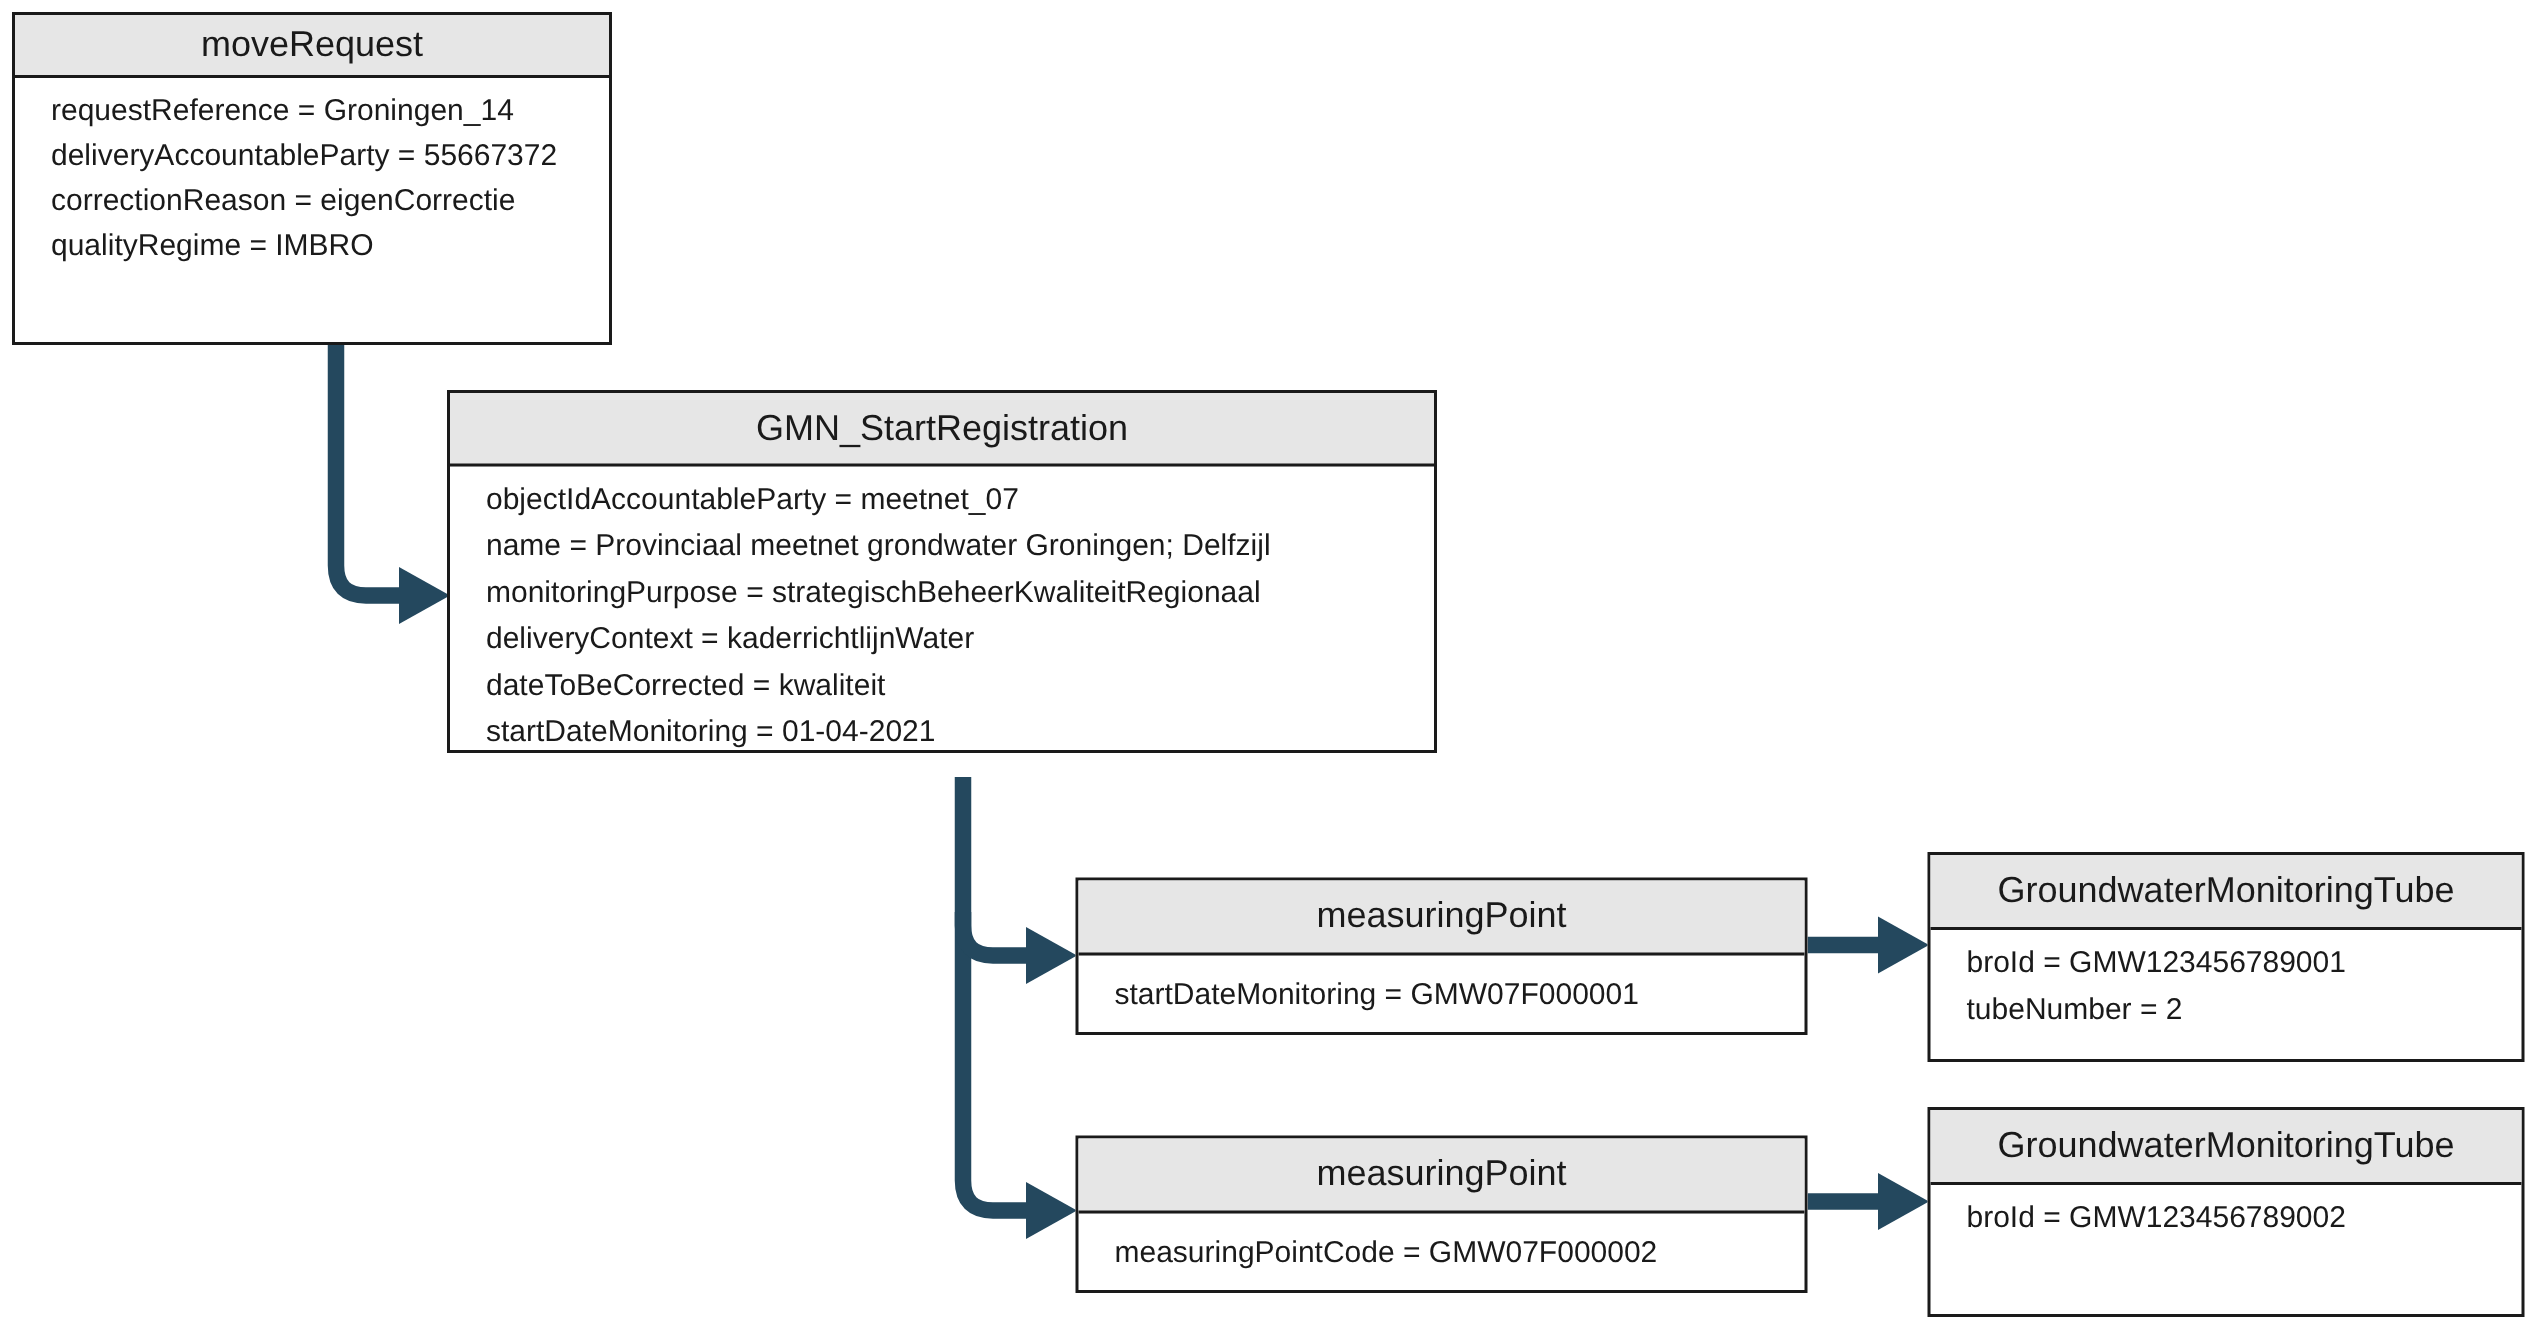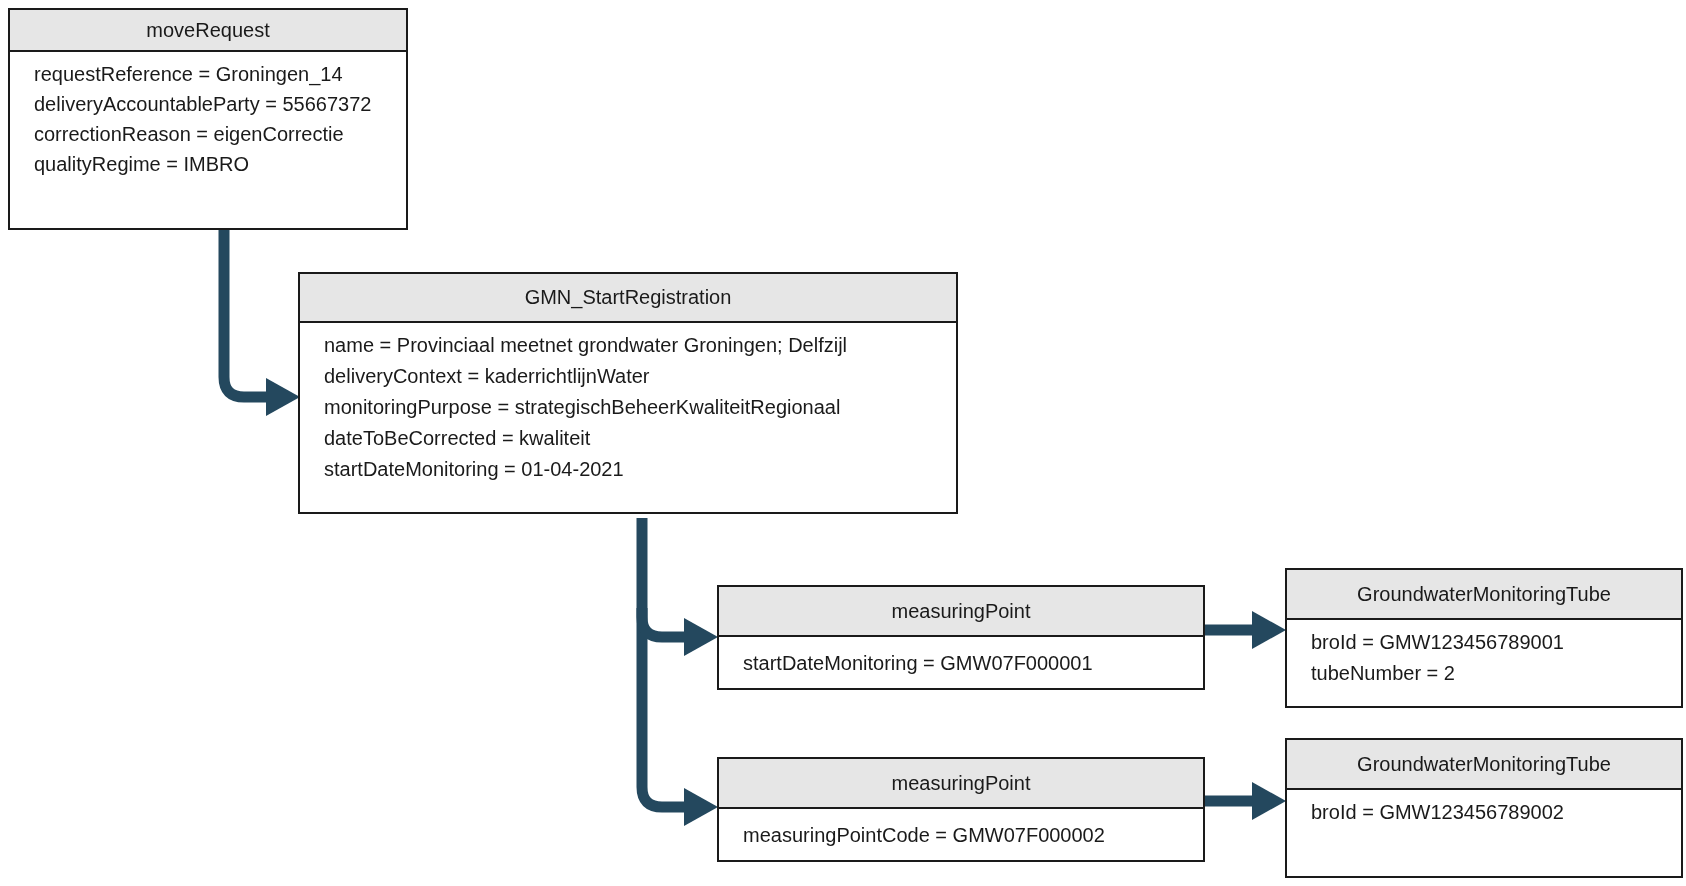--- a/index.html
+++ b/index.html
@@ -23,21 +23,21 @@
     border: 2px solid var(--box-border, #1a1a1a);
     background: #ffffff;
   }
   .node-header {
     box-sizing: border-box;
     border-bottom: 2px solid var(--box-border, #1a1a1a);
     background: var(--header-fill, #e6e6e6);
     display: flex;
     align-items: center;
     justify-content: center;
-    font-size: 20px;
+    font-size: 24px;
     white-space: nowrap;
   }
   .node-body {
     box-sizing: border-box;
     padding: 7px 24px;
     font-size: 20px;
   }
   .attr {
     line-height: 30px;
     white-space: nowrap;
@@ -71,26 +71,27 @@
   <div class="node" style="left:8px; top:8px; width:400px; height:222px;">
     <div class="node-header" style="height:42px;">moveRequest</div>
     <div class="node-body">
       <div class="attr">requestReference = Groningen_14</div>
       <div class="attr">deliveryAccountableParty = 55667372</div>
       <div class="attr">correctionReason = eigenCorrectie</div>
       <div class="attr">qualityRegime = IMBRO</div>
     </div>
   </div>
 
-  <div class="node gmn" style="left:298px; top:272px; width:660px; height:242px;">
+  <div class="node gmn" style="left:298px; top:260px; width:660px; height:242px;">
     <div class="node-header" style="height:49px;">GMN_StartRegistration</div>
     <div class="node-body">
+      <div class="attr">objectIdAccountableParty = meetnet_07</div>
       <div class="attr">name = Provinciaal meetnet grondwater Groningen; Delfzijl</div>
+      <div class="attr">monitoringPurpose = strategischBeheerKwaliteitRegionaal</div>
       <div class="attr">deliveryContext = kaderrichtlijnWater</div>
-      <div class="attr">monitoringPurpose = strategischBeheerKwaliteitRegionaal</div>
       <div class="attr">dateToBeCorrected = kwaliteit</div>
       <div class="attr">startDateMonitoring = 01-04-2021</div>
     </div>
   </div>
 
   <div class="node mp" style="left:717px; top:585px; width:488px; height:105px;">
     <div class="node-header" style="height:50px;">measuringPoint</div>
     <div class="node-body">
       <div class="attr">startDateMonitoring = GMW07F000001</div>
     </div>

